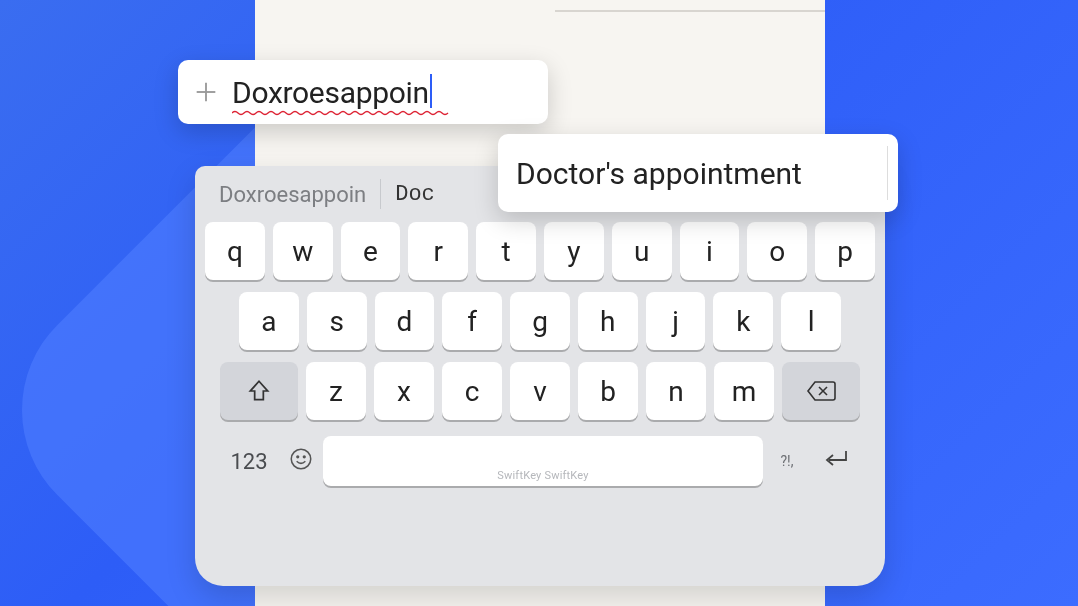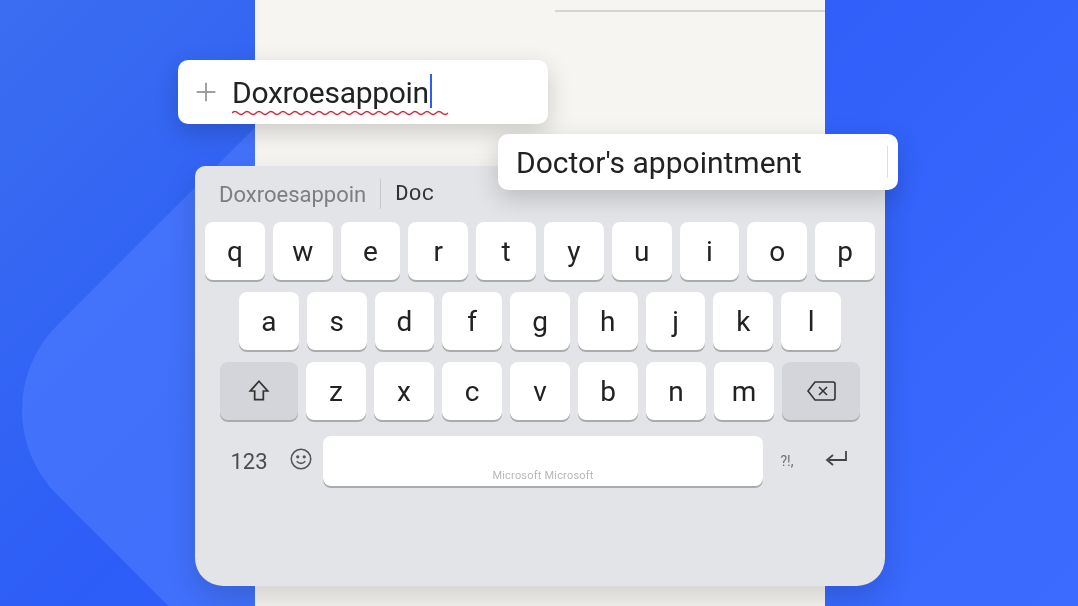--- a/index.html
+++ b/index.html
@@ -79,21 +79,21 @@
     bottom: -6px;
     height: 6px;
   }
 
   
   .suggestion-card {
     position: absolute;
     left: 498px;
     top: 134px;
     width: 400px;
-    height: 56px;
+    height: 78px;
     background: #fff;
     border-radius: 10px;
     box-shadow: 0 8px 25px rgba(0,0,0,0.18);
     display: flex;
     align-items: center;
     padding: 0 18px;
     font-size: 30px;
     color: #222;
   }
   .suggestion-card .divider {
@@ -266,21 +266,21 @@
         <span>
           <svg width="26" height="26" viewBox="0 0 24 24" fill="none" stroke="#555" stroke-width="1.4">
             <circle cx="12" cy="12" r="9"></circle>
             <circle cx="9" cy="10" r="0.8" fill="#555"></circle>
             <circle cx="15" cy="10" r="0.8" fill="#555"></circle>
             <path d="M8 14 Q12 18 16 14"></path>
           </svg>
         </span>
       </div>
       <div class="spacebar">
-        <span>Microsoft Microsoft</span>
+        <span>SwiftKey SwiftKey</span>
       </div>
       <div class="bk punct">?!,</div>
       <div class="bk enter">
         <span>
           <svg width="30" height="24" viewBox="0 0 30 24" fill="none" stroke="#444" stroke-width="1.8">
             <path d="M25 4 L25 13 L8 13"></path>
             <path d="M12 8 L6 13 L12 18"></path>
           </svg>
         </span>
       </div>

